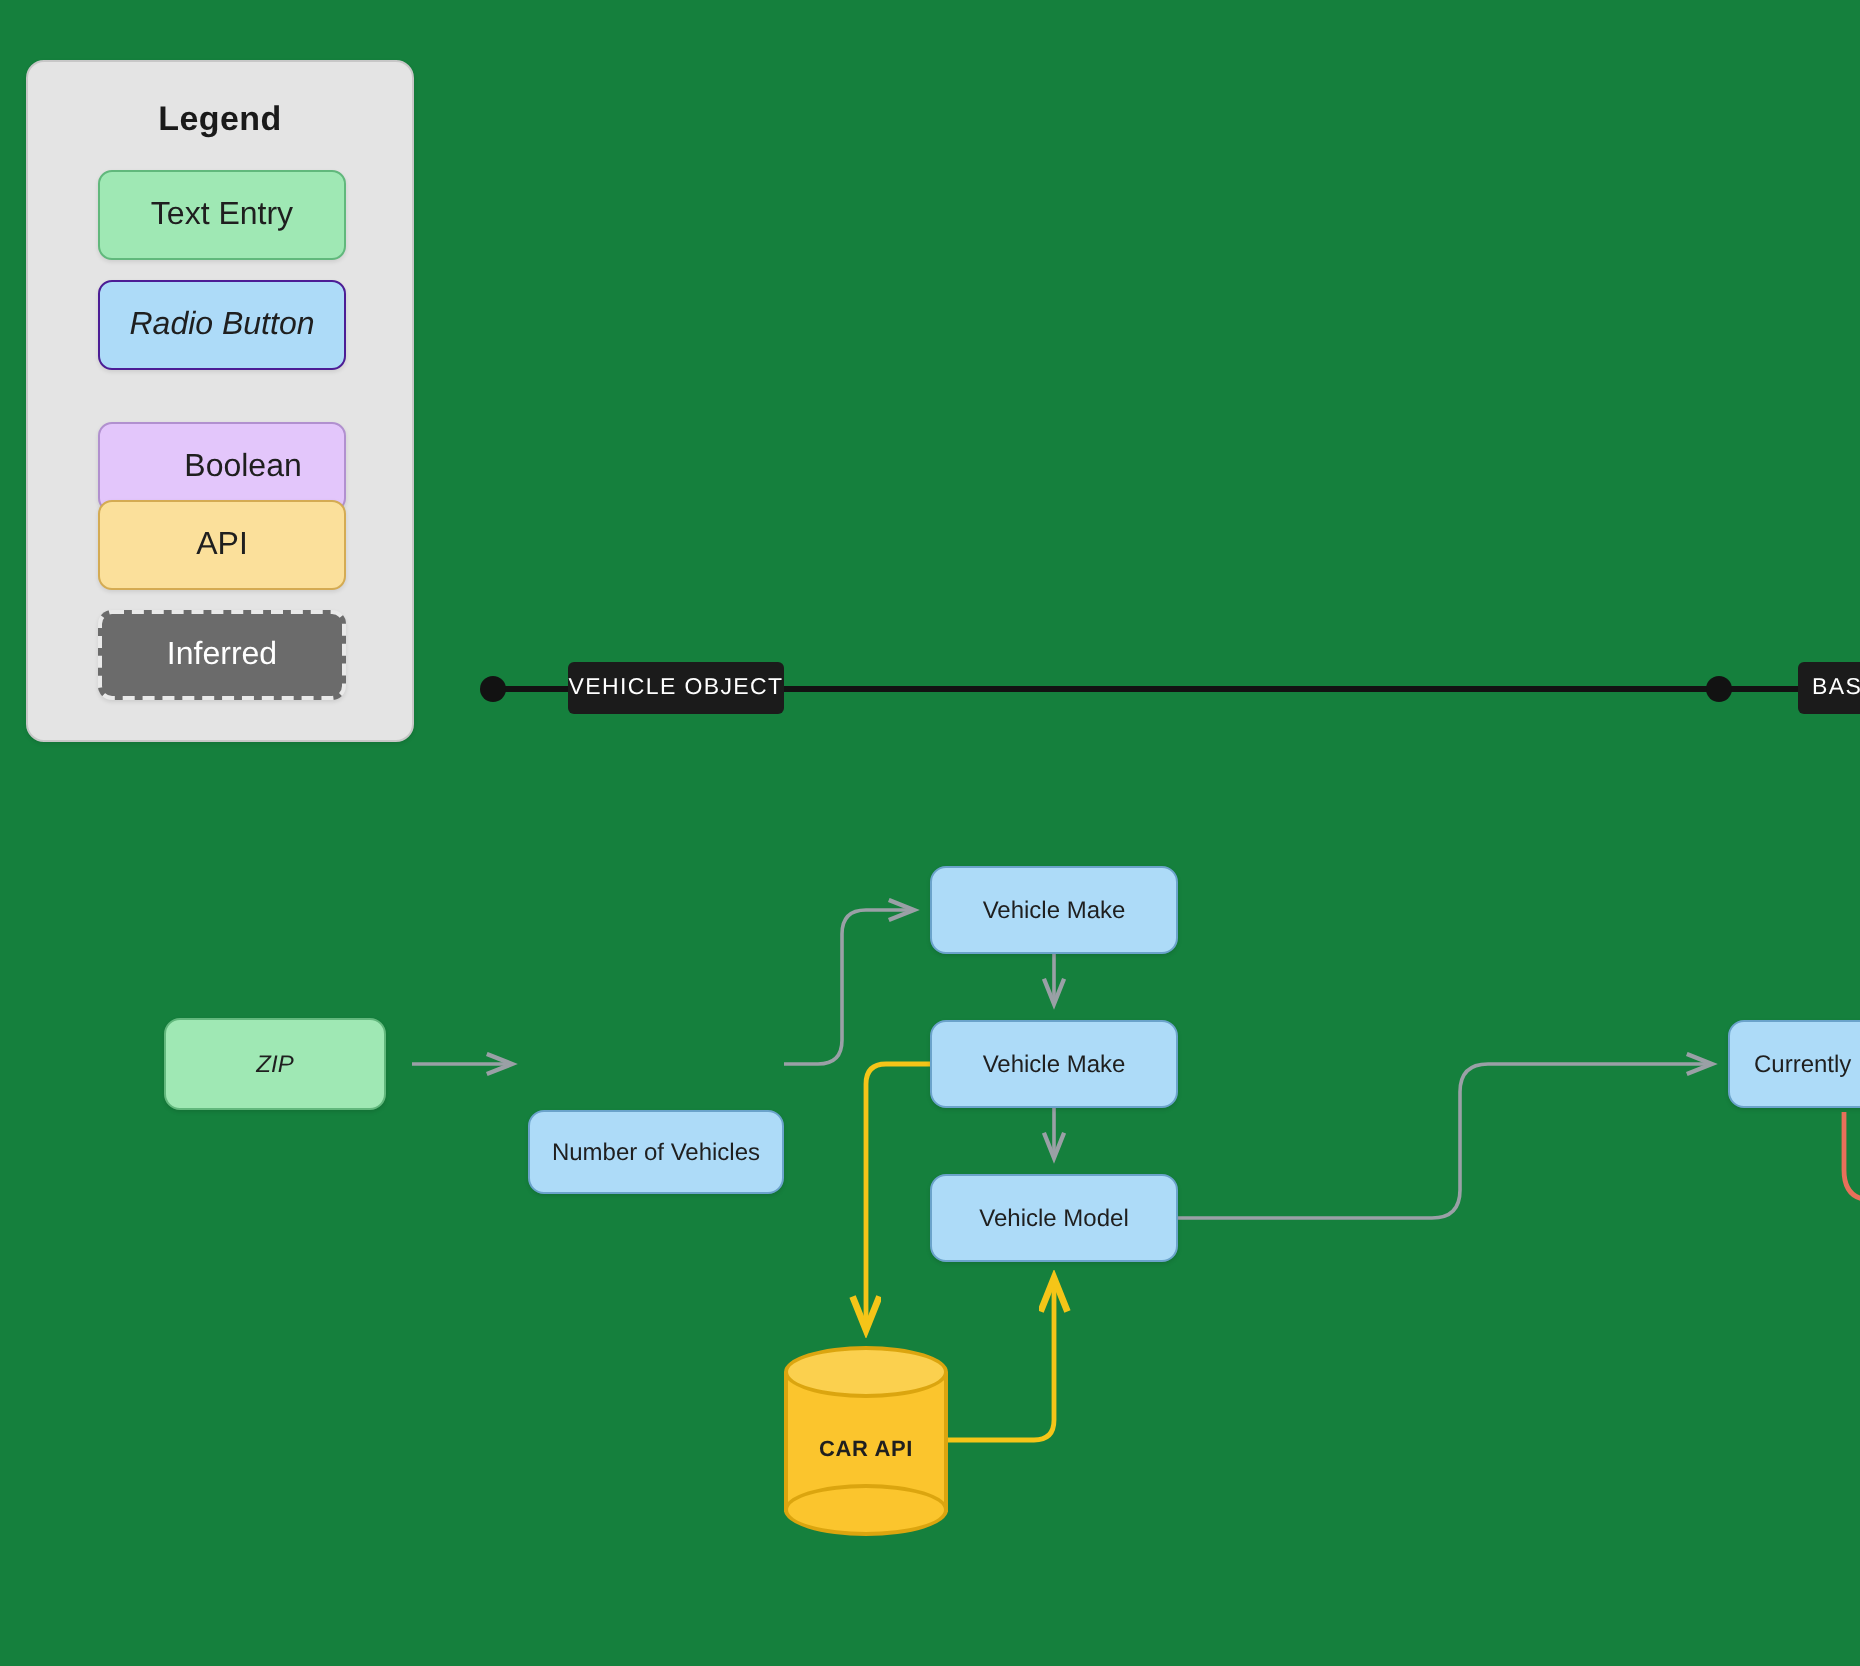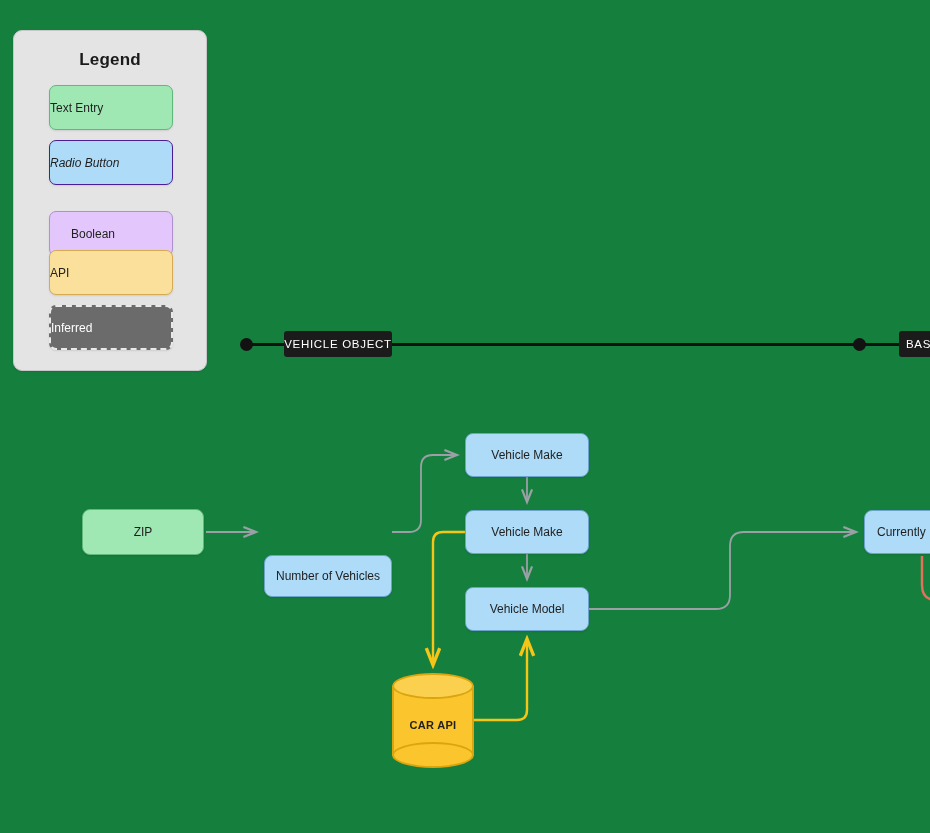--- a/index.html
+++ b/index.html
@@ -47,22 +47,22 @@
   }
   .legend-item {
     position: absolute;
     left: 35px;
     width: 124px;
     height: 45px;
     border-radius: 7px;
     box-sizing: border-box;
     display: flex;
     align-items: center;
-    justify-content: flex-start;
-    font-size: 12px;
+    justify-content: center;
+    font-size: 16px;
     color: #1f1f1f;
     box-shadow: 0 1px 2px rgba(0,0,0,0.10);
   }
   .li-0 { top: 54px; background: #9fe8b4; border: 1px solid #61b87c; }
   .li-1 { top: 109px; background: #addbf8; border: 1px solid #4c1d95; font-style: italic; }
   .li-2 { top: 180px; background: #e3c6fb; border: 1px solid #b190cf; padding-left: 21px; }
   .li-3 { top: 219px; background: #fbe09b; border: 1px solid #d4ab53; }
   .li-4 {
     top: 274px;
     background: #6b6b6b;
@@ -124,21 +124,21 @@
     align-items: center;
     justify-content: center;
     font-size: 12px;
     color: #1f1f1f;
     box-shadow: 0 1px 2px rgba(0,0,0,0.12);
     white-space: nowrap;
   }
   .node-text { background: #9fe8b4; border: 1px solid #62b87d; }
   .node-radio { background: #addbf8; border: 1px solid #6ba3cb; }
 
-  #node-zip            { left: 82px;  top: 509px; width: 122px; height: 46px; }
+  #node-zip            { left: 82px;  top: 509px; width: 111px; height: 46px; font-style: italic; }
   #node-num-vehicles   { left: 264px; top: 511px; width: 128px; height: 42px; margin-top: 44px; }
   #node-vehicle-year   { left: 465px; top: 433px; width: 124px; height: 44px; }
   #node-vehicle-make   { left: 465px; top: 510px; width: 124px; height: 44px; }
   #node-vehicle-model  { left: 465px; top: 587px; width: 124px; height: 44px; }
   #node-currently      { left: 864px; top: 510px; width: 124px; height: 44px;
                          justify-content: flex-start; padding-left: 12px; }
 
   
   #node-car-api {
     position: absolute;

